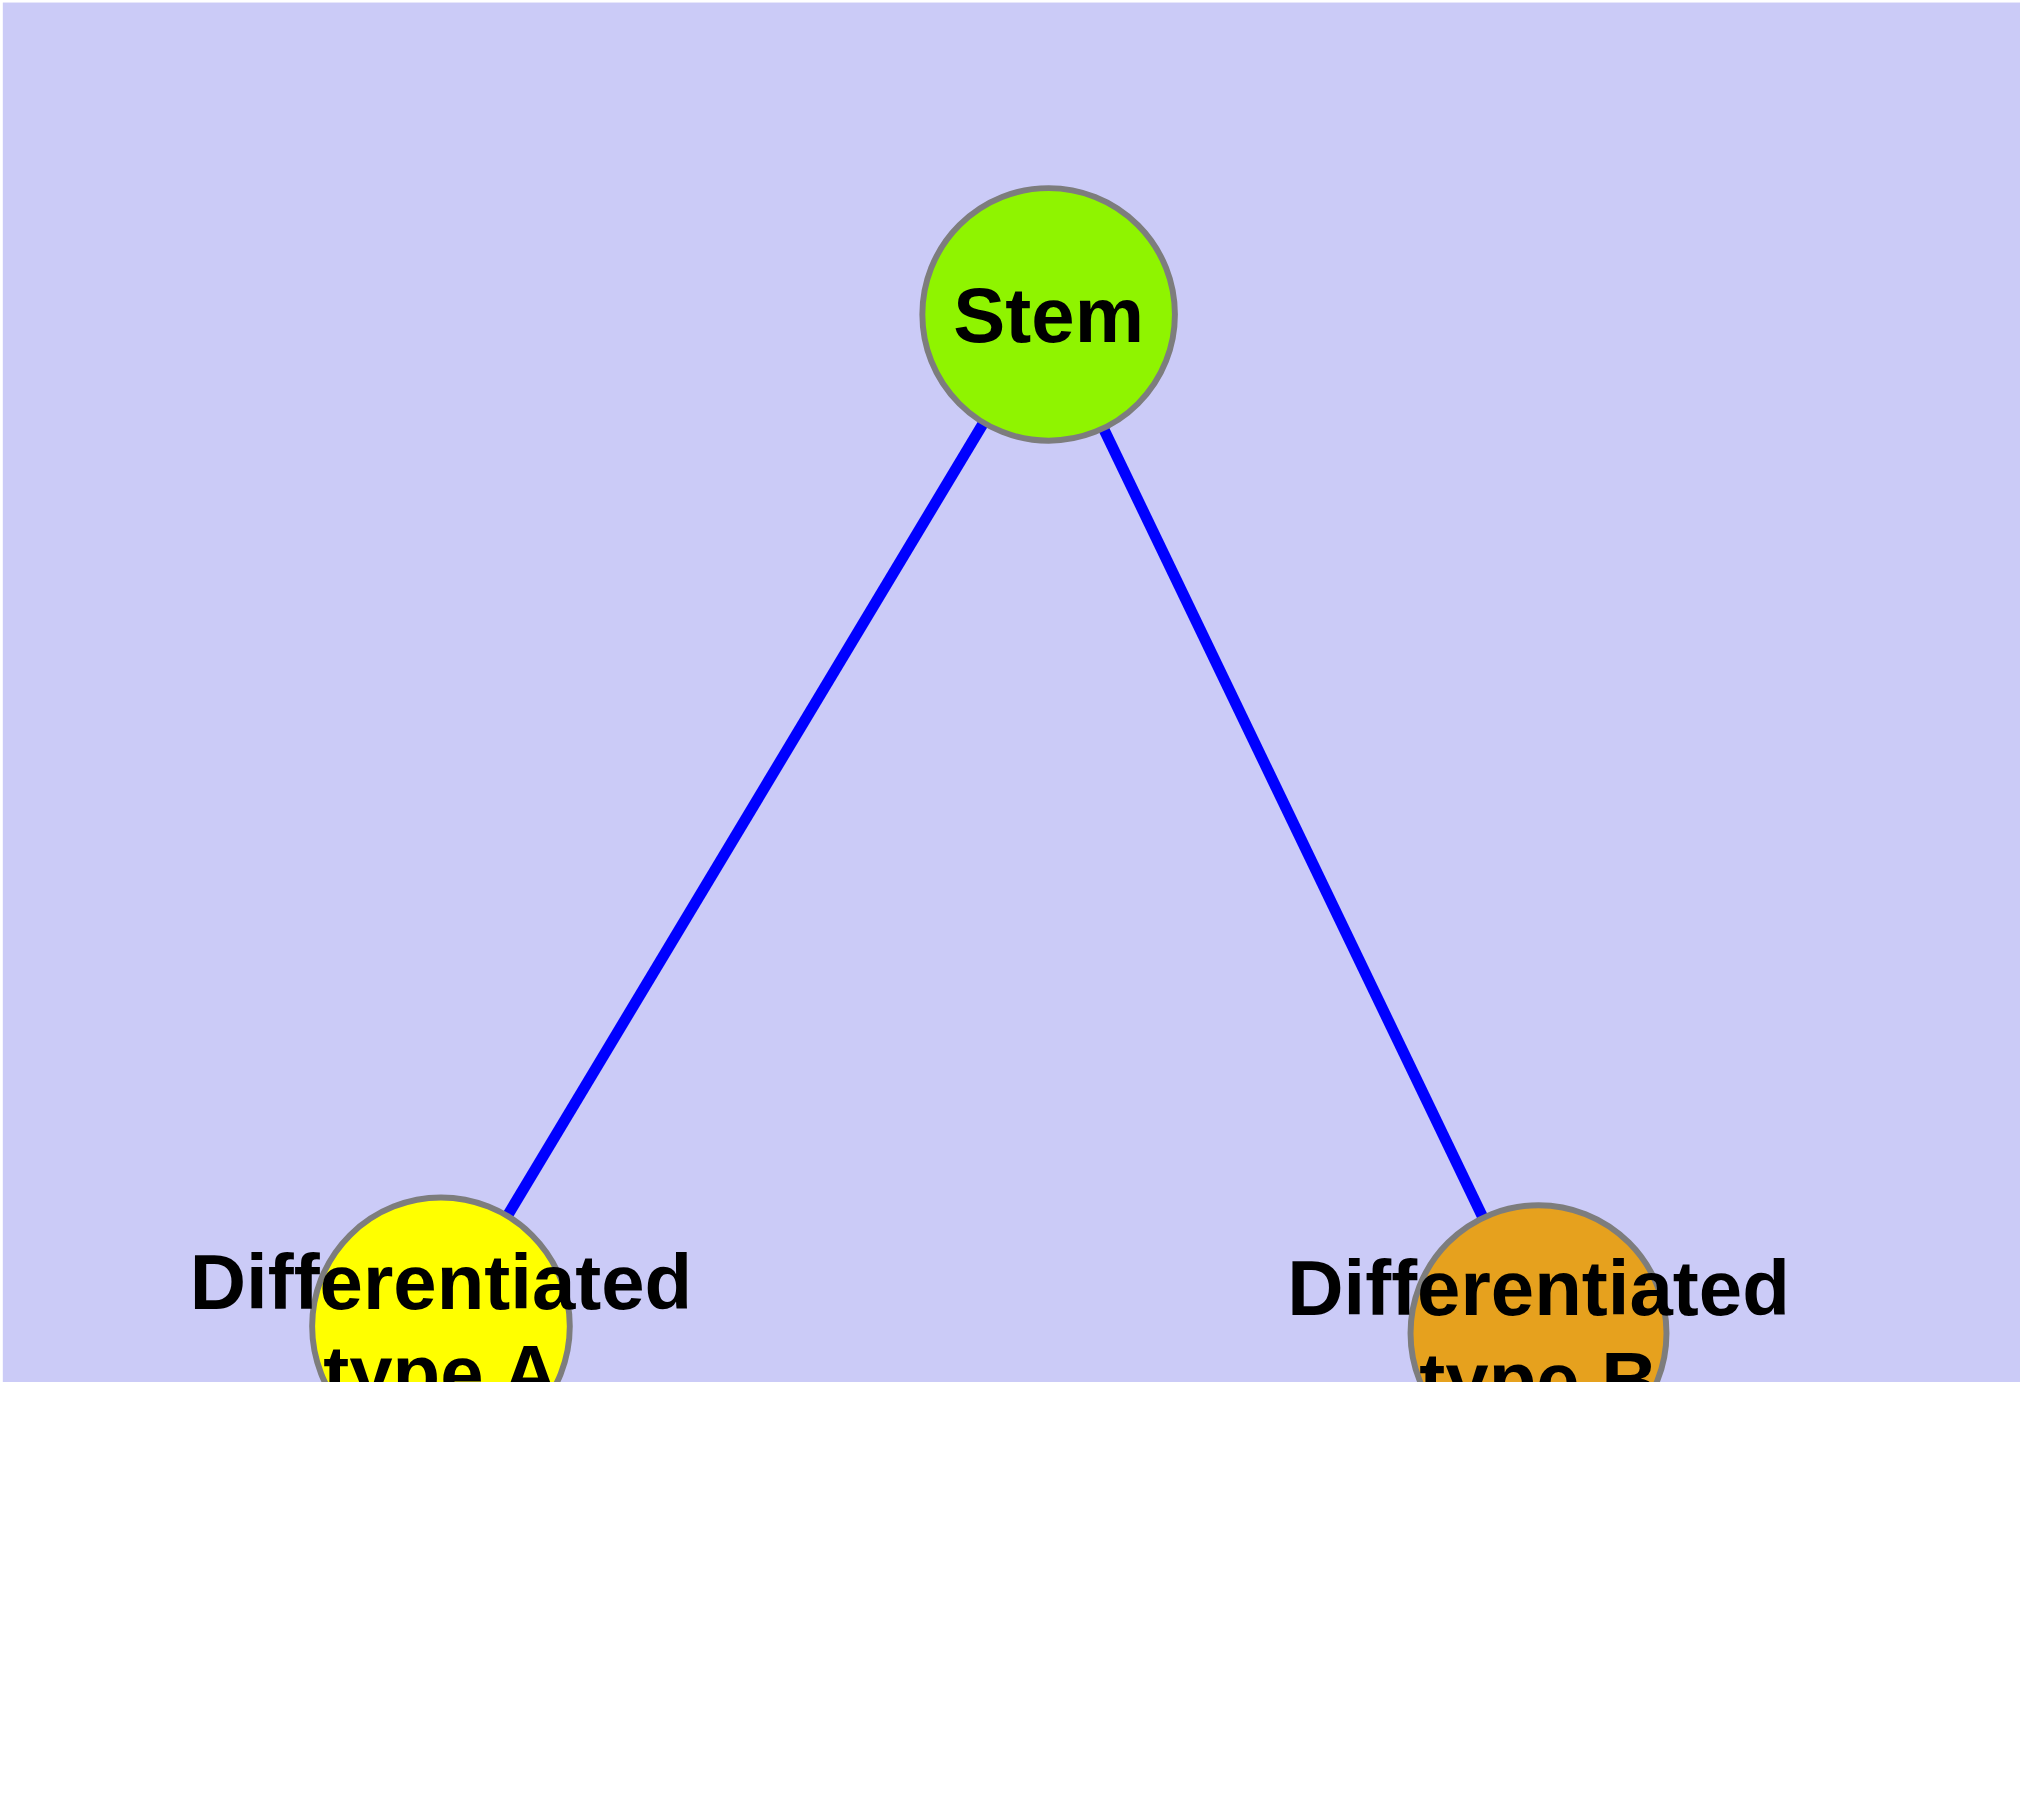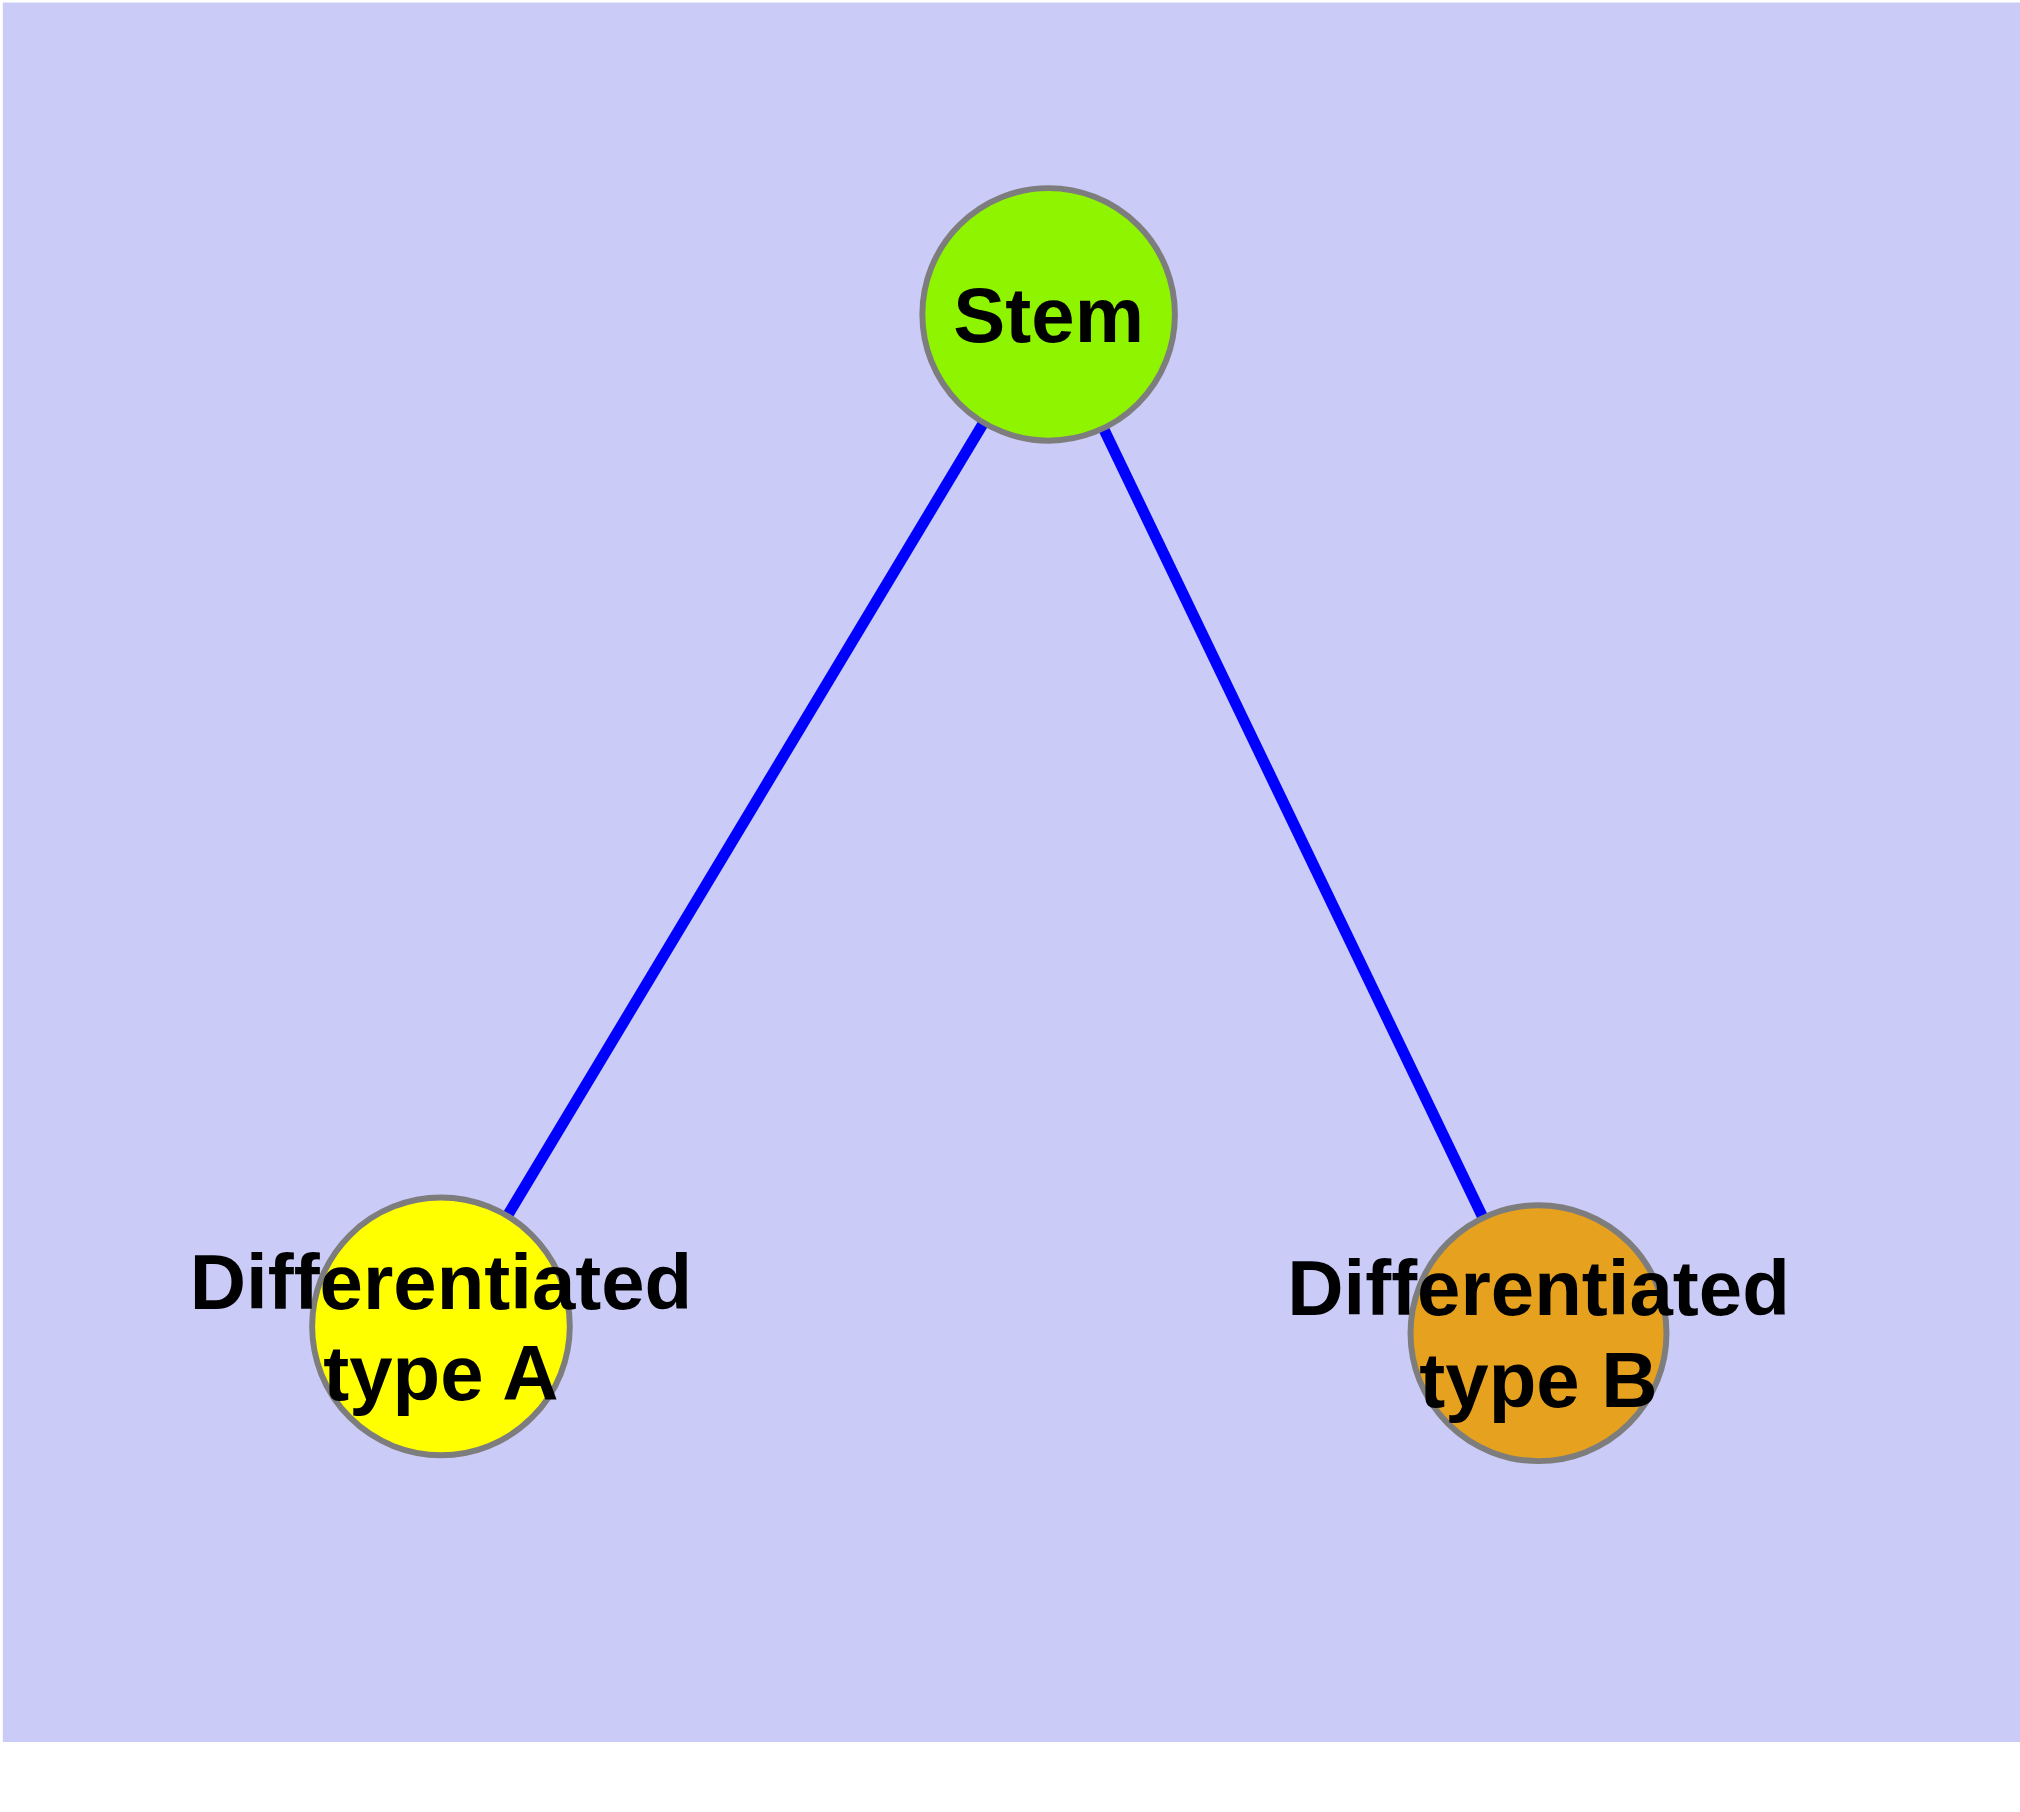--- a/index.html
+++ b/index.html
@@ -1,20 +1,20 @@
 <!DOCTYPE html>
 <html style="font-size:13.6px"><head>
 <meta charset="utf-8">
 <style>
   html, body { margin: 0; padding: 0; }
   body { font-family: "Liberation Sans", sans-serif; }
   .canvas {
     position: relative;
     width: 2021px;
-    height: 1742px;
+    height: 1382px;
     overflow: hidden;
   }
   .canvas svg { display: block; width: 2021px; height: 1812px; }
   svg text {
     font-family: "Liberation Sans", sans-serif;
     font-weight: bold;
   }
 </style>
 </head>
 <body style="background: rgb(255, 255, 255);">

